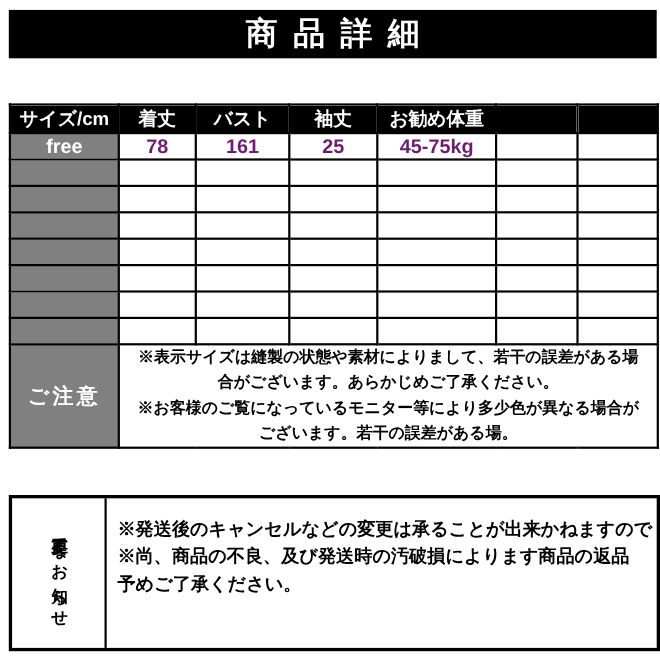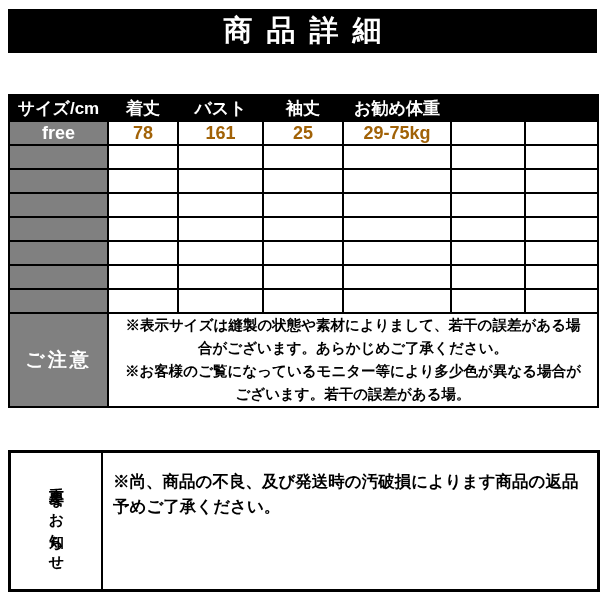--- a/index.html
+++ b/index.html
@@ -47,21 +47,21 @@
     background: #000000;
     border-color: #000000;
     color: #ffffff;
     font-size: 17px;
     font-weight: bold;
     height: 24px;
   }
   tr.data-row td, tr.empty-row td {
     height: 22px;
     background: #ffffff;
-    color: #a16207;
+    color: #701a75;
     font-size: 18px;
     font-weight: bold;
   }
   td.lbl {
     background: #808080 !important;
     color: #ffffff !important;
     font-size: 18px;
     font-weight: bold;
   }
   tr.caution-row td.lbl {
@@ -138,21 +138,21 @@
     <td>袖丈</td>
     <td>お勧め体重</td>
     <td></td>
     <td></td>
   </tr>
   <tr class="data-row">
     <td class="lbl">free</td>
     <td>78</td>
     <td>161</td>
     <td>25</td>
-    <td>29-75kg</td>
+    <td>45-75kg</td>
     <td></td>
     <td></td>
   </tr>
   <tr class="empty-row">
     <td class="lbl"></td>
         <td></td>
         <td></td>
         <td></td>
         <td></td>
         <td></td>
@@ -222,16 +222,17 @@
     </td>
   </tr>
 </tbody>
   </table>
 
 <div class="notice-box">
   <div class="notice-label-cell">
     <div class="notice-label">重要なお知らせ</div>
   </div>
   <div class="notice-content">
+    <div class="line">※発送後のキャンセルなどの変更は承ることが出来かねますので</div>
     <div class="line">※尚、商品の不良、及び発送時の汚破損によります商品の返品</div>
     <div class="line">予めご了承ください。</div>
   </div>
 </div>
 
 </body></html>

